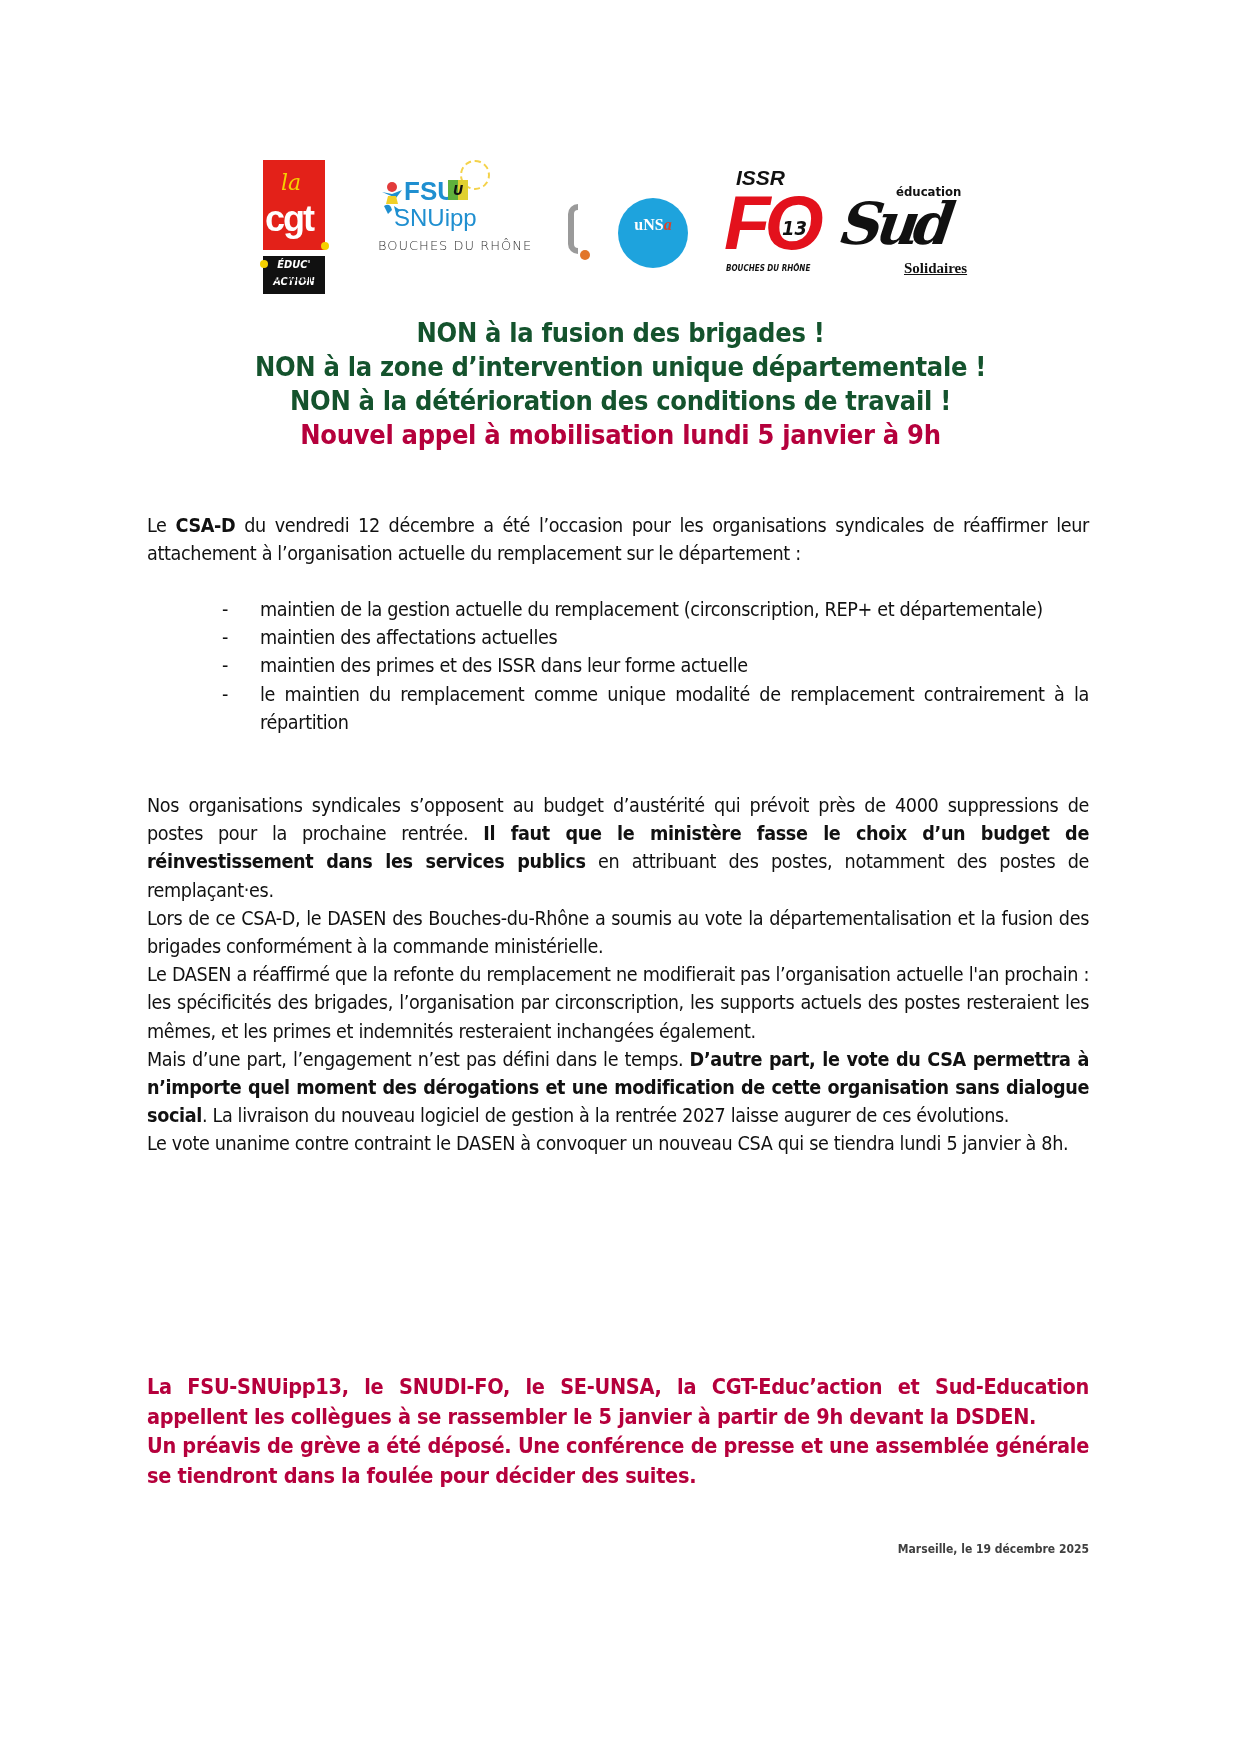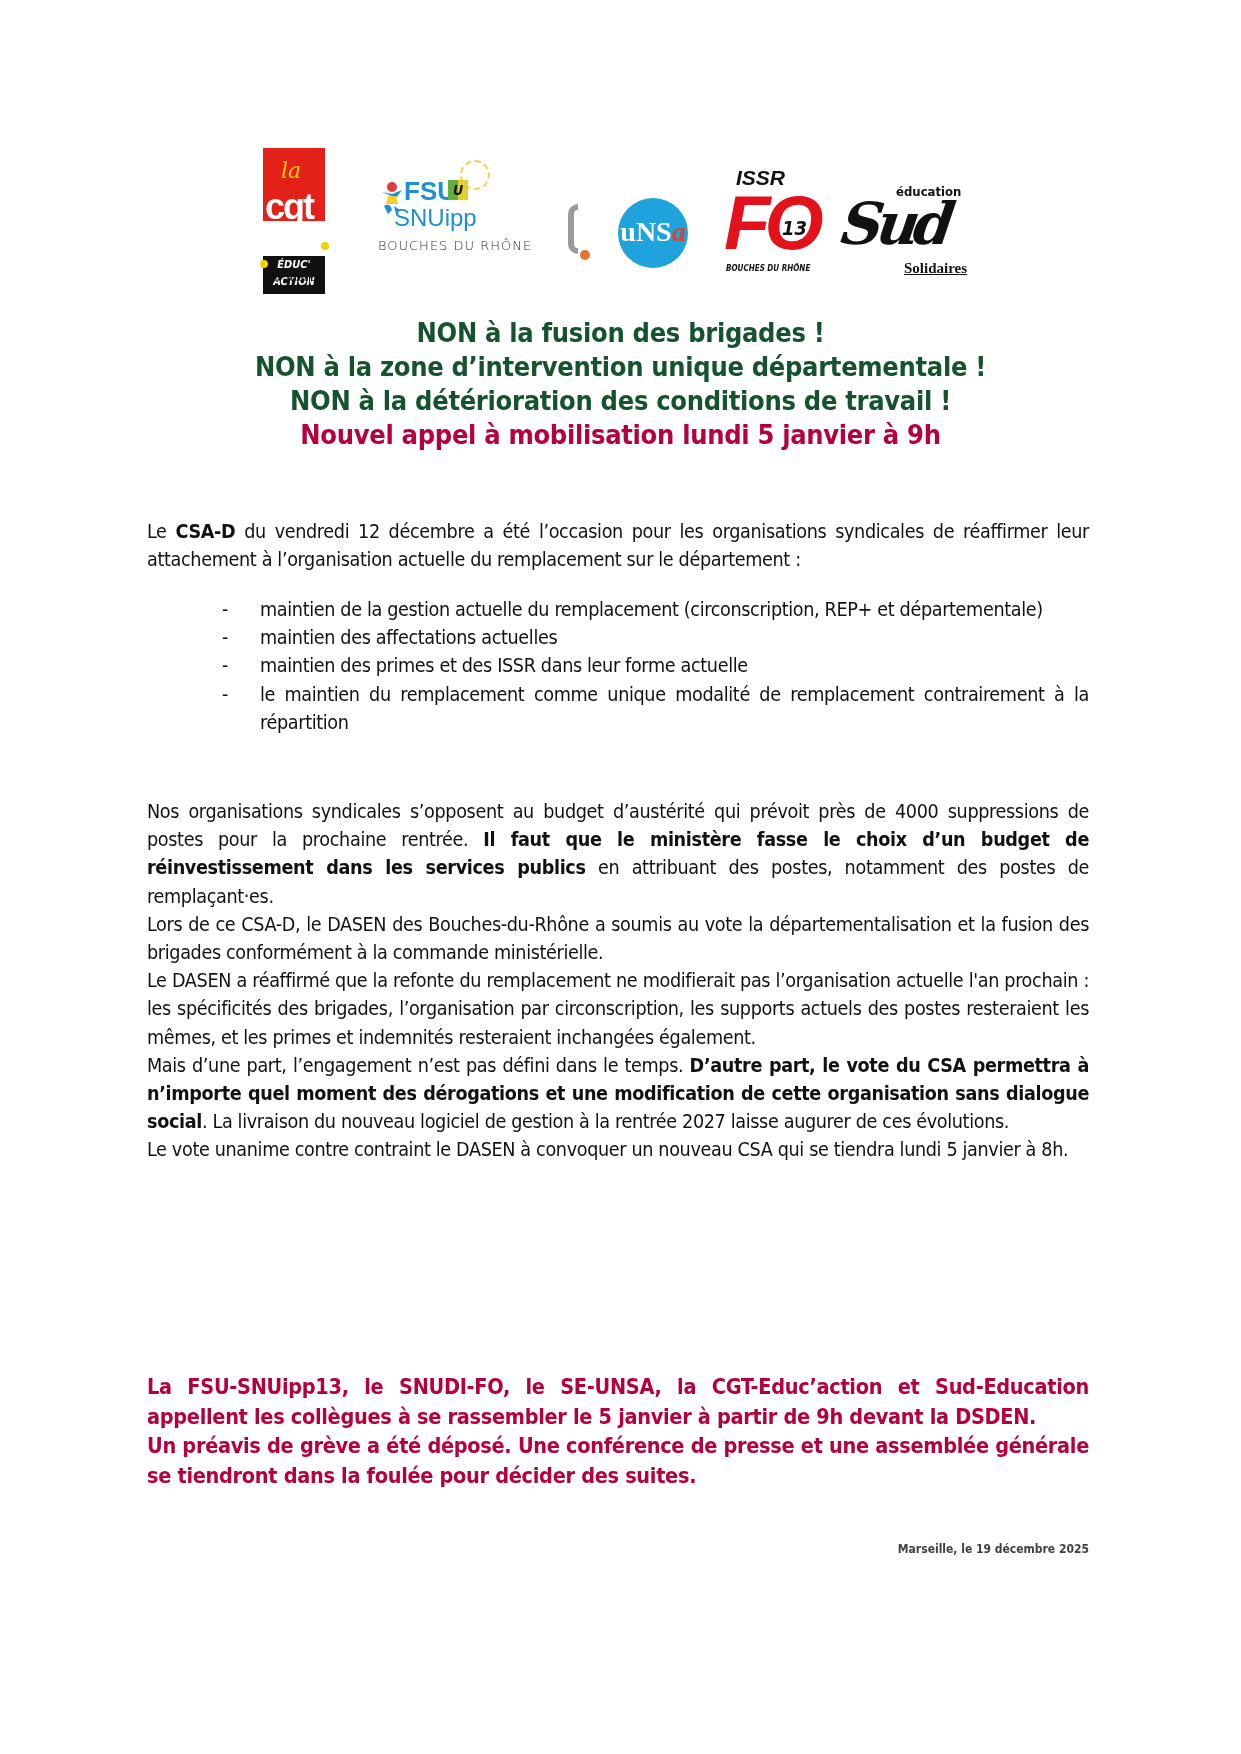--- a/index.html
+++ b/index.html
@@ -2,58 +2,58 @@
 <html><head>
 <meta charset="utf-8">
 <style>
   html, body { margin:0; padding:0; background:#ffffff; }
   body { width:1241px; height:1754px; position:relative; overflow:hidden;
          font-family:"DejaVu Sans Condensed","DejaVu Sans","Liberation Sans",sans-serif; color:#111; }
   .logos { position:absolute; top:140px; left:0; width:1241px; height:150px; }
   .logo { position:absolute; }
   
   .cgt { left:263px; top:8px; width:66px; height:136px; }
-  .cgt-red { position:absolute; left:0; top:0; width:62px; height:73px; background:#e32119; }
+  .cgt-red { position:absolute; left:0; top:12px; width:62px; height:90px; background:#e32119; }
   .cgt-la { position:absolute; left:18px; top:10px; color:#f5d000; font-family:"DejaVu Serif",serif; font-style:italic; font-size:22px; }
   .cgt-word { position:absolute; left:2px; top:38px; color:#fff; font-weight:bold; font-size:36px; letter-spacing:-2px; font-family:"Liberation Sans",sans-serif; }
   .cgt-black { position:absolute; left:0; top:88px; width:62px; height:38px; background:#111; color:#fff; font-size:11px; font-weight:bold; text-align:center; line-height:17px; font-style:italic;margin-top:20px; }
   .cgt-arrow { position:absolute; width:8px; height:8px; background:#f5d000; border-radius:50%; }
   .cgt-sub { position:absolute; left:-2px; top:127px; font-size:6px; font-weight:bold; width:70px; text-align:center; color:#111; }
   
   .fsu { left:378px; top:36px; width:120px; height:80px; }
   .fsu-man { position:absolute; left:0; top:4px; width:26px; height:36px; }
   .fsu-title { position:absolute; left:26px; top:0; color:#1f8fd0; font-weight:bold; font-size:26px; font-family:"Liberation Sans",sans-serif; }
   .fsu-u { position:absolute; left:70px; top:4px; width:20px; height:20px; background:linear-gradient(90deg,#60b03c 50%,#e0d030 50%); color:#111; font-size:14px; font-style:italic; font-weight:bold; text-align:center; line-height:20px; }
   .fsu-sun { position:absolute; left:82px; top:-16px; width:26px; height:26px; border-radius:50%; border:2px dashed #f4d24a; }
   .fsu-snu { position:absolute; left:16px; top:28px; color:#1f8fd0; font-size:24px; font-family:"Liberation Sans",sans-serif; }
   .fsu-bdr { position:absolute; left:0; top:62px; font-size:13px; color:#333; letter-spacing:1px; white-space:nowrap; font-family:"DejaVu Sans",sans-serif; font-weight:300; }
   
   .se { left:568px; top:64px; width:22px; height:62px; }
   .se-s { position:absolute; left:0; top:0; width:10px; height:50px; border:6px solid #9a9a9a; border-right:none; border-radius:14px 0 0 14px; box-sizing:border-box; }
   .se-dot { position:absolute; left:12px; top:46px; width:10px; height:10px; border-radius:50%; background:#e2762b; }
   .unsa { left:618px; top:58px; width:70px; height:70px; border-radius:50%; background:#1ea3dd; }
-  .unsa-text { position:absolute; left:0; top:18px; width:70px; text-align:center; color:#fff; font-weight:bold; font-size:28px; font-family:"Liberation Serif",serif; }
+  .unsa-text { position:absolute; left:0; top:18px; width:70px; text-align:center; color:#fff; font-weight:bold; font-size:16px; font-family:"Liberation Serif",serif; }
   .unsa-a { color:#d9432b; font-style:italic; }
   
   .fo { left:724px; top:26px; width:100px; height:110px; }
   .fo-snudi { position:absolute; left:12px; top:0; font-weight:bold; font-style:italic; font-size:21px; color:#111; font-family:"Liberation Sans",sans-serif; }
   .fo-big { position:absolute; left:0; top:12px; color:#e3111c; font-weight:bold; font-style:italic; font-size:76px; letter-spacing:-6px; font-family:"Liberation Sans",sans-serif; line-height:90px; }
   .fo-13 { position:absolute; left:58px; top:50px; width:28px; height:28px; color:#111; font-weight:bold; font-size:20px; font-style:italic; }
   .fo-sub { position:absolute; left:2px; top:98px; font-weight:bold; font-style:italic; font-size:8px; color:#111; white-space:nowrap; }
   
   .sud { left:842px; top:44px; width:130px; height:96px; }
   .sud-edu { position:absolute; left:54px; top:0; font-weight:bold; font-size:13px; color:#111; }
   .sud-word { position:absolute; left:0; top:6px; font-family:"DejaVu Serif",serif; font-weight:bold; font-style:italic; font-size:58px; color:#111; letter-spacing:-6px; transform:skewX(-8deg); }
   .sud-sol { position:absolute; left:62px; top:76px; font-family:"Liberation Serif",serif; font-weight:bold; font-size:15px; color:#111; text-decoration:underline; }
 
   .titles { position:absolute; top:316px; left:0; width:1241px; text-align:center; }
   .title-line { font-weight:bold; font-size:27px; line-height:34px; color:#14532d; letter-spacing:-0.3px; }
   .title-red { color:#b5003c; }
 
-  .body-text { position:absolute; left:147px; width:942px; font-size:19.6px; line-height:28.2px; text-align:justify; color:#111; letter-spacing:-0.35px;margin-top:6px; }
+  .body-text { position:absolute; left:147px; width:942px; font-size:19.6px; line-height:28.2px; text-align:justify; color:#111; letter-spacing:-0.35px; }
   .p1 { top:512px; }
   .list { position:absolute; left:222px; width:867px; top:596px; margin:0; padding:0; list-style:none; font-size:19.6px; line-height:28.2px; letter-spacing:-0.35px; }
   .list li { position:relative; padding-left:38px; text-align:justify; }
   .list li .dash { position:absolute; left:0; top:0; }
   .p2 { top:792px; }
   .red-block { position:absolute; left:147px; width:942px; top:1372px; font-weight:bold; font-size:21.5px; line-height:29.5px; text-align:justify; color:#b5003c; letter-spacing:-0.3px; }
   .sign { position:absolute; right:152px; top:1542px; font-weight:bold; font-size:12px; color:#404040; }
   b { font-weight:bold; }
 </style>
 </head>

